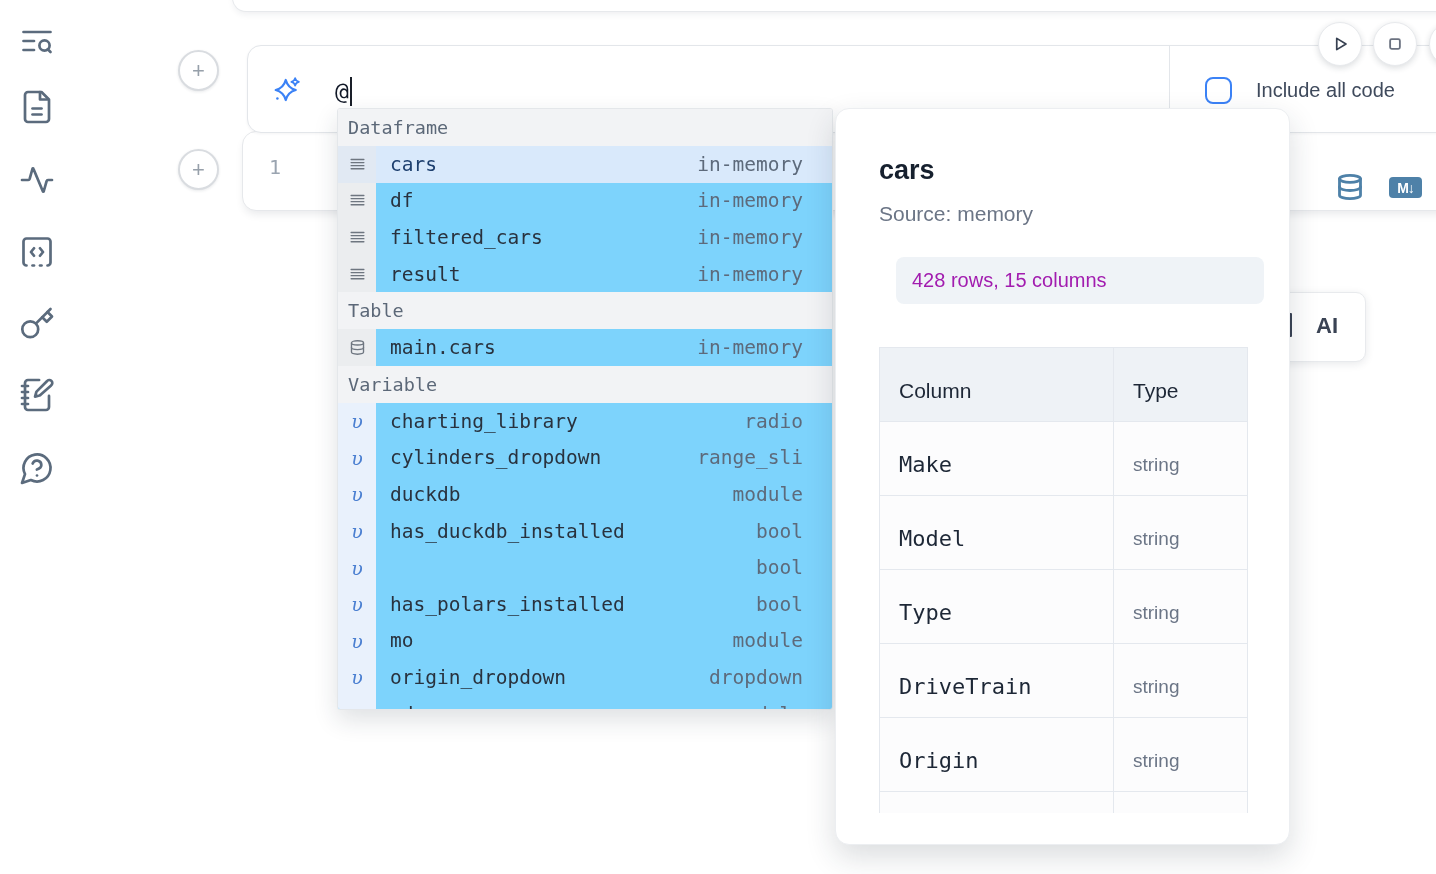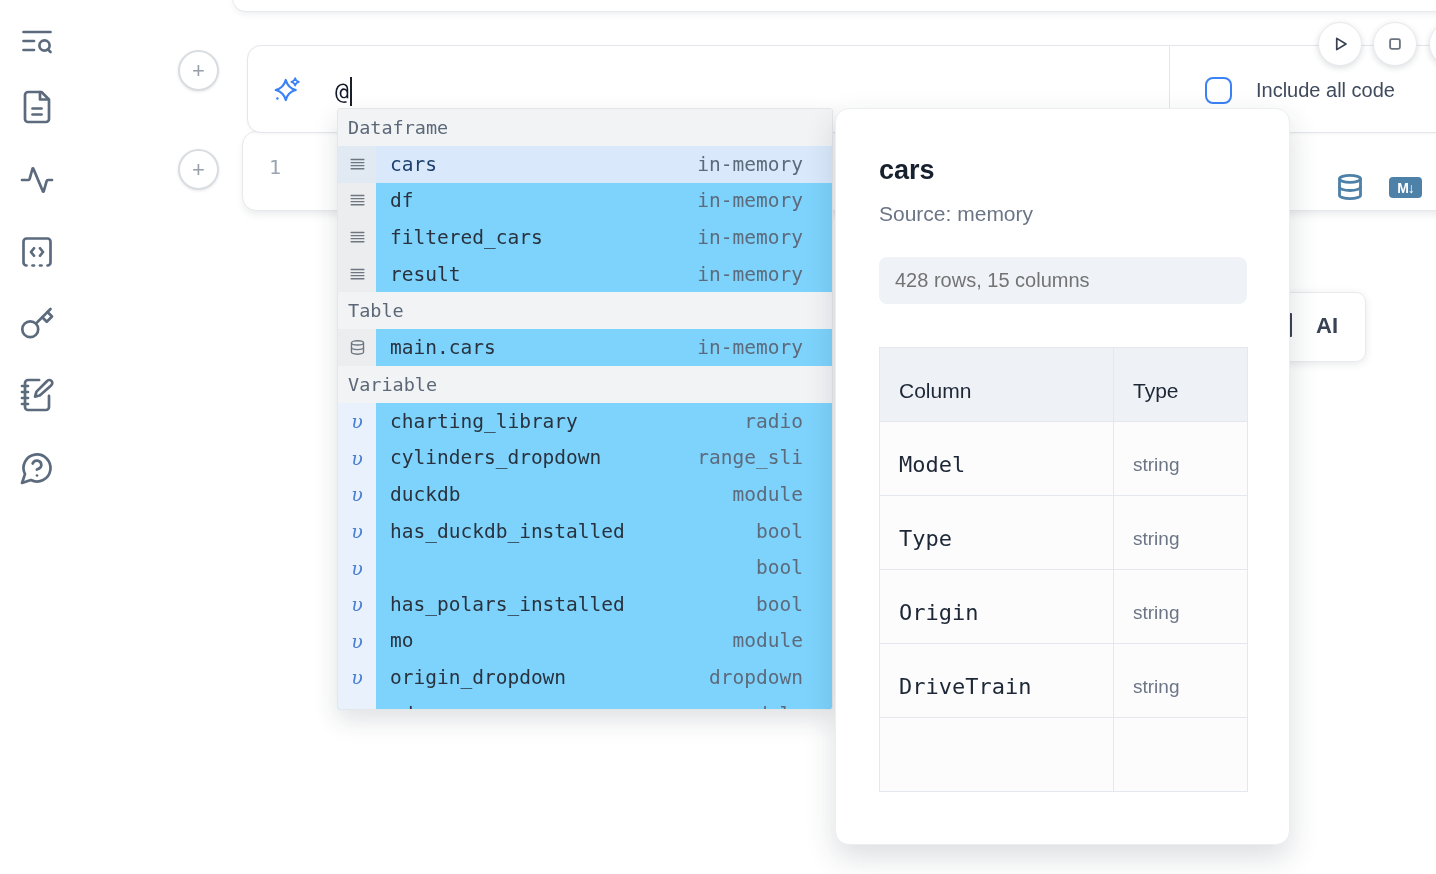--- a/index.html
+++ b/index.html
@@ -83,22 +83,22 @@
   .ai-button span { position:absolute; right:27px; top:20px; font-size:22px; font-weight:bold; color:#3a4354; }
   .ai-button .frag { position:absolute; right:73px; top:20px; width:4px; height:24px;
     background:#3a4354; border-radius:1px; }
 
   
   .panel { position:absolute; left:835px; top:108px; width:455px; height:737px;
     background:#fff; border:1px solid #eceef1; border-radius:14px;
     box-shadow:0 12px 30px rgba(30,41,59,.16); z-index:30; overflow:hidden; }
   .panel-title { margin:46px 0 0 43px; font-size:27px; font-weight:bold; color:#16202e; }
   .panel-source { margin:16px 0 0 43px; font-size:21px; color:#6b7586; }
-  .panel-pill { margin:31px 0 0 43px; width:368px; height:47px; background:#eff3f7; border-radius:8px;
-    display:flex; align-items:center; padding-left:16px; font-size:20px; color:#737373; }
+  .panel-pill { margin:31px 0 0 60px; width:368px; height:47px; background:#eff3f7; border-radius:8px;
+    display:flex; align-items:center; padding-left:16px; font-size:20px; color:#a21caf; }
   .panel-table-wrap { margin:43px 0 0 43px; width:370px; height:466px; overflow:hidden; }
   .panel-table { border-collapse:collapse; width:369px; }
   .panel-table th, .panel-table td { border:1px solid #e4e8ee; text-align:left; padding:12px 0 0 19px; height:74px; }
   .panel-table th { background:#eef2f6; font-size:21px; color:#1d2736; font-weight:normal; }
   .panel-table th.col-type, .panel-table td.col-type { width:134px; }
   .panel-table td { background:#fcfcfd; }
   .panel-table td.cname { font-family:"DejaVu Sans Mono", monospace; font-size:22px; color:#1d2736; }
   .panel-table td.ctype { font-size:19px; color:#6b7586; }
 </style>
 </head>
@@ -341,33 +341,37 @@
     <div class="panel-table-wrap">
       <table class="panel-table">
         <thead>
             <tr>
           <th>Column</th>
           <th class="col-type">Type</th>
         </tr>
           </thead>
         <tbody id="preview-tbody">
             <tr>
+              <td class="cname">Make</td>
+              <td class="ctype col-type">string</td>
+            </tr>
+            <tr>
               <td class="cname">Model</td>
               <td class="ctype col-type">string</td>
             </tr>
             <tr>
               <td class="cname">Type</td>
               <td class="ctype col-type">string</td>
             </tr>
             <tr>
+              <td class="cname">DriveTrain</td>
+              <td class="ctype col-type">string</td>
+            </tr>
+            <tr>
               <td class="cname">Origin</td>
-              <td class="ctype col-type">string</td>
-            </tr>
-            <tr>
-              <td class="cname">DriveTrain</td>
               <td class="ctype col-type">string</td>
             </tr>
             <tr>
               <td class="cname"></td>
               <td class="ctype col-type"></td>
             </tr>
           </tbody>
       </table>
     </div>
   </div>

